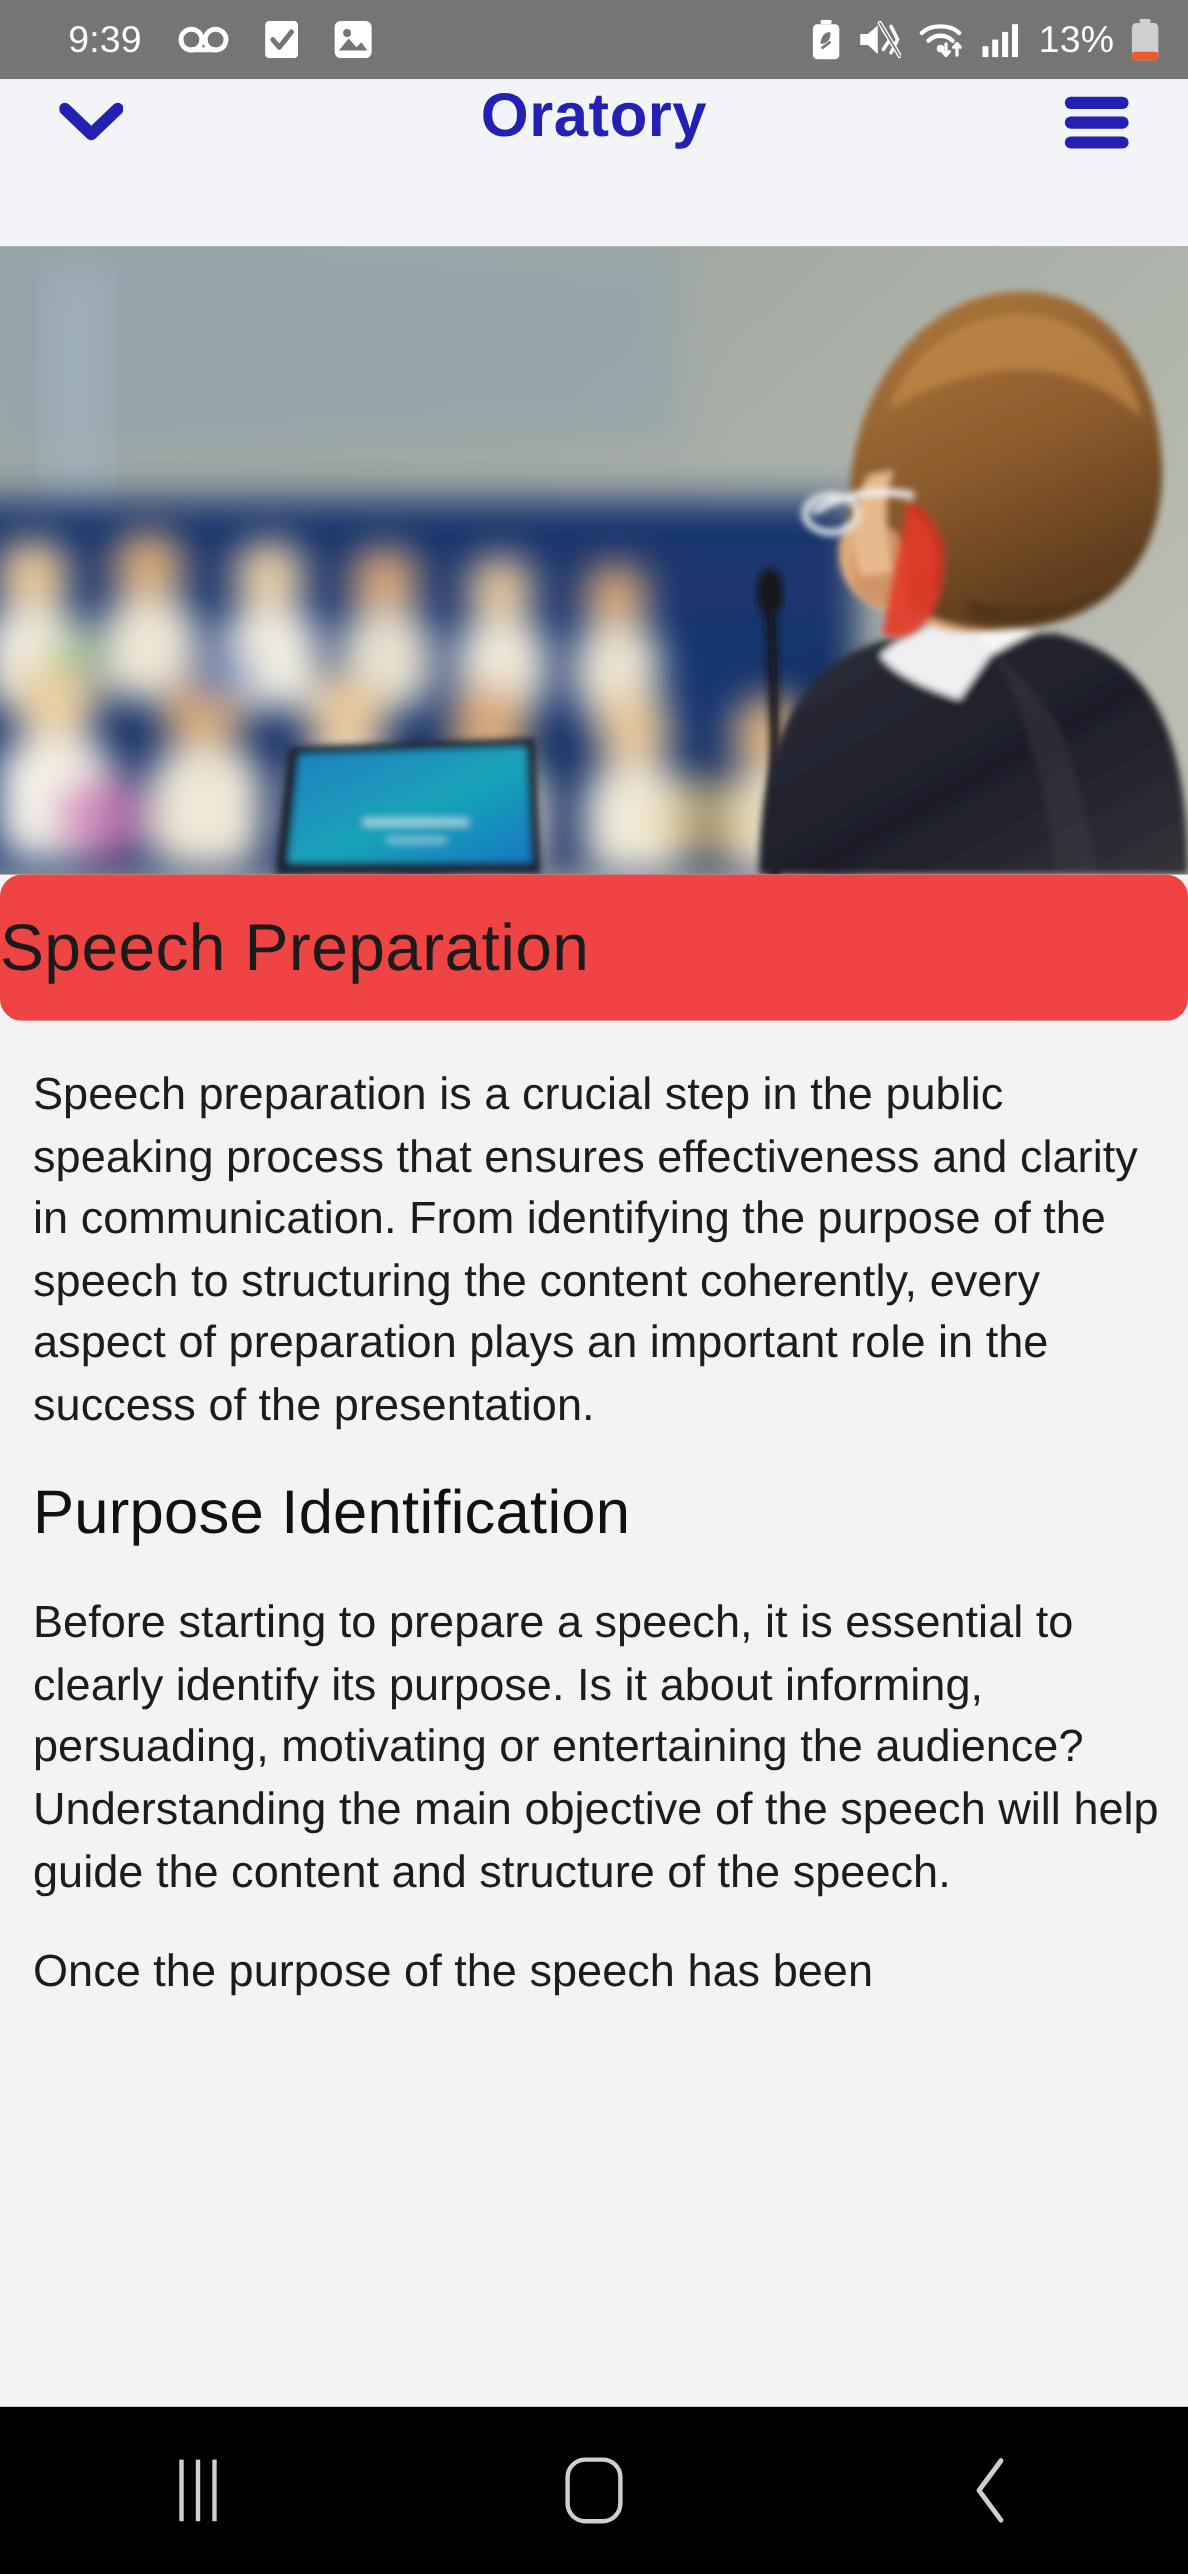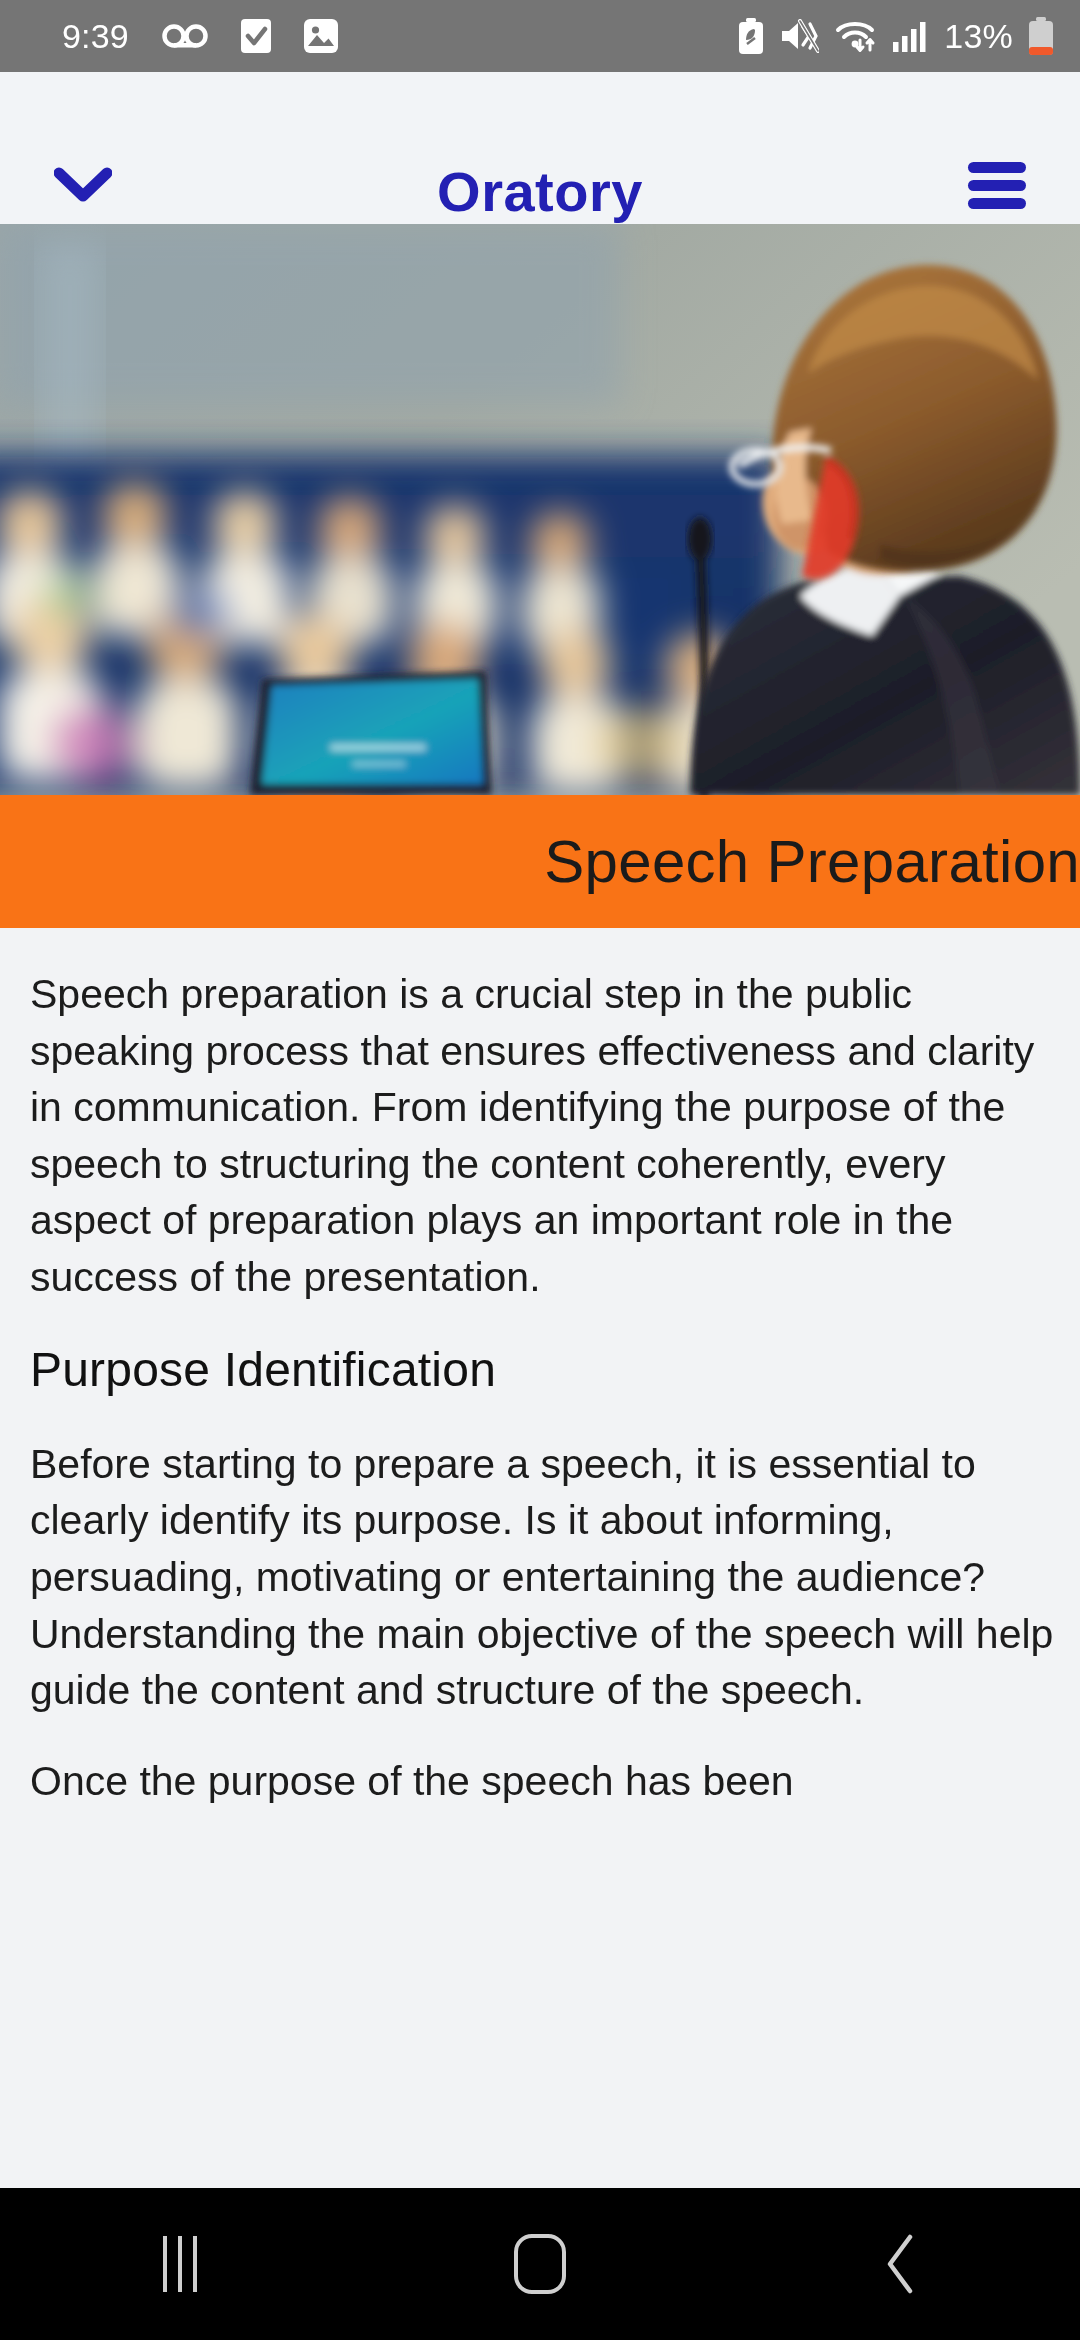--- a/index.html
+++ b/index.html
@@ -19,21 +19,21 @@
     padding:0 26px 0 62px; color:#fff;
   }
   .sb-left{ display:flex; align-items:center; gap:33px; }
   .sb-right{ margin-left:auto; display:flex; align-items:center; gap:15px; }
   .sb-time{ font-size:34px; letter-spacing:.2px; font-weight:400; line-height:1; }
   .sb-ico{ display:block; }
 
   
   .appbar{
     position:absolute; top:72px; left:0; width:1080px; height:152px;
-    background:#F2F4F7; display:flex; align-items:flex-end; padding:0 44px;
+    background:#F2F4F7; display:flex; align-items:flex-start; padding:0 44px;
   }
   .ab-title{
     position:absolute; left:0; right:0; text-align:center;
     color:#2320B3; font-size:56px; font-weight:700; letter-spacing:.5px;
     pointer-events:none;
   }
   .icon-btn{ position:relative; z-index:2; display:flex; align-items:center;
              justify-content:center; width:78px; height:78px; cursor:pointer; }
   .ab-right{ margin-left:auto; }
   .burger{ width:58px; }
@@ -42,35 +42,35 @@
   
   .hero{
     position:absolute; top:224px; left:0; width:1080px; height:571px;
     overflow:hidden; background:#8d9390;
   }
   .hero-svg{ display:block; width:1080px; height:571px; }
 
   
   .banner{
     position:absolute; top:795px; left:0; width:1080px; height:133px;
-    background:#f97316; display:flex; align-items:center; justify-content:flex-end;
+    background:#ef4444; display:flex; align-items:center; justify-content:flex-start;border-radius:20px;
   }
   .banner h1{ font-size:60px; font-weight:400; color:#1b1b1b; letter-spacing:.3px; }
 
   
   .article{
     position:absolute; top:928px; left:0; width:1080px; height:1260px;
     background:#F2F3F5; padding:38px 13px 0 30px; overflow:hidden;
   }
   .article p{
     font-size:41px; line-height:1.38; color:#1c1c1c; font-weight:400;
     margin-bottom:34px;
   }
   .article h2{
-    font-size:48px; line-height:1.30; color:#111; font-weight:400;
+    font-size:56px; line-height:1.30; color:#111; font-weight:400;
     margin:18px 0 34px 0; letter-spacing:.2px;
   }
 
   
   .navbar{
     position:absolute; bottom:0; left:0; width:1080px; height:152px;
     background:#000; display:flex; align-items:center; justify-content:space-around;
   }
   .nav-btn{ display:flex; align-items:center; justify-content:center;
             width:180px; height:110px; cursor:pointer; }

